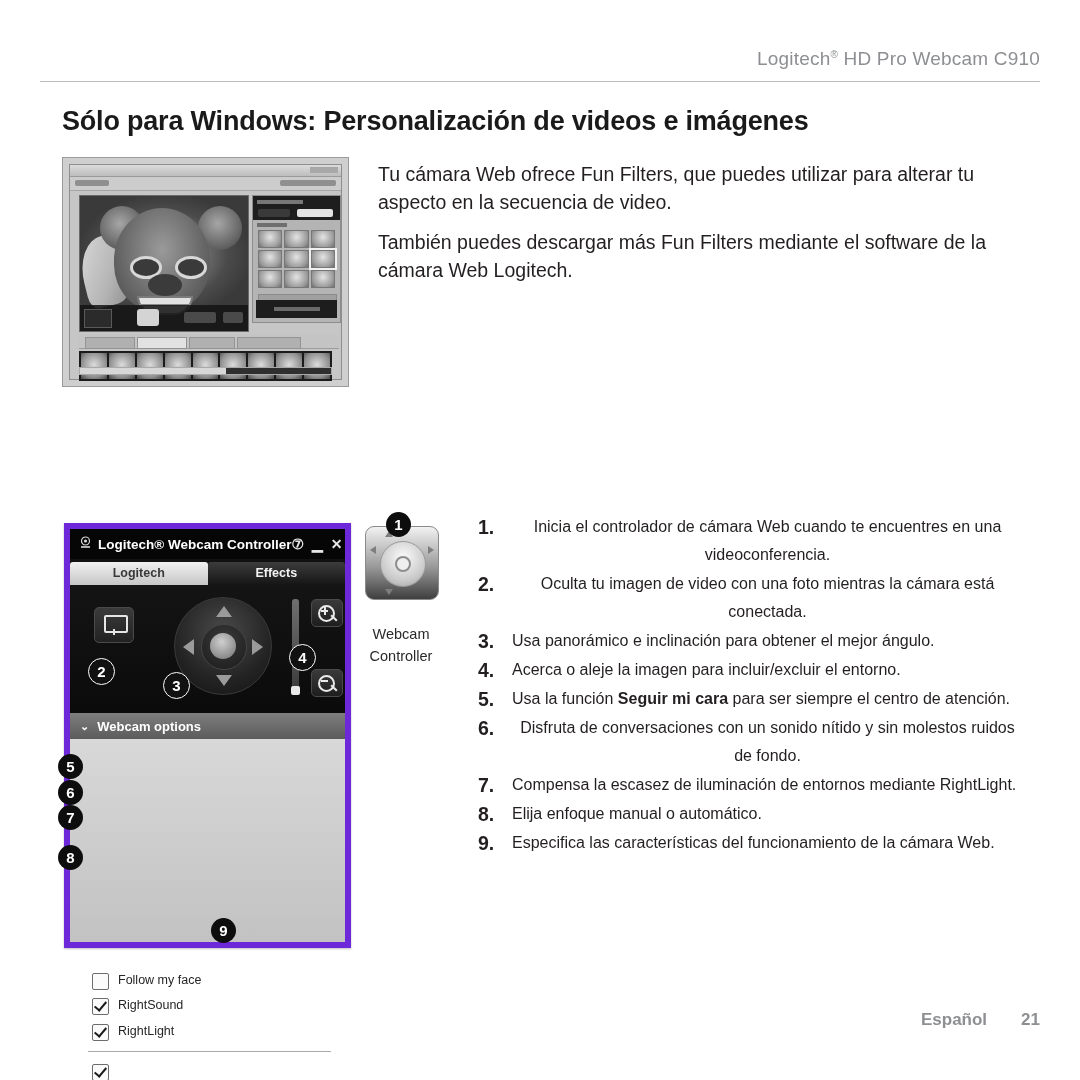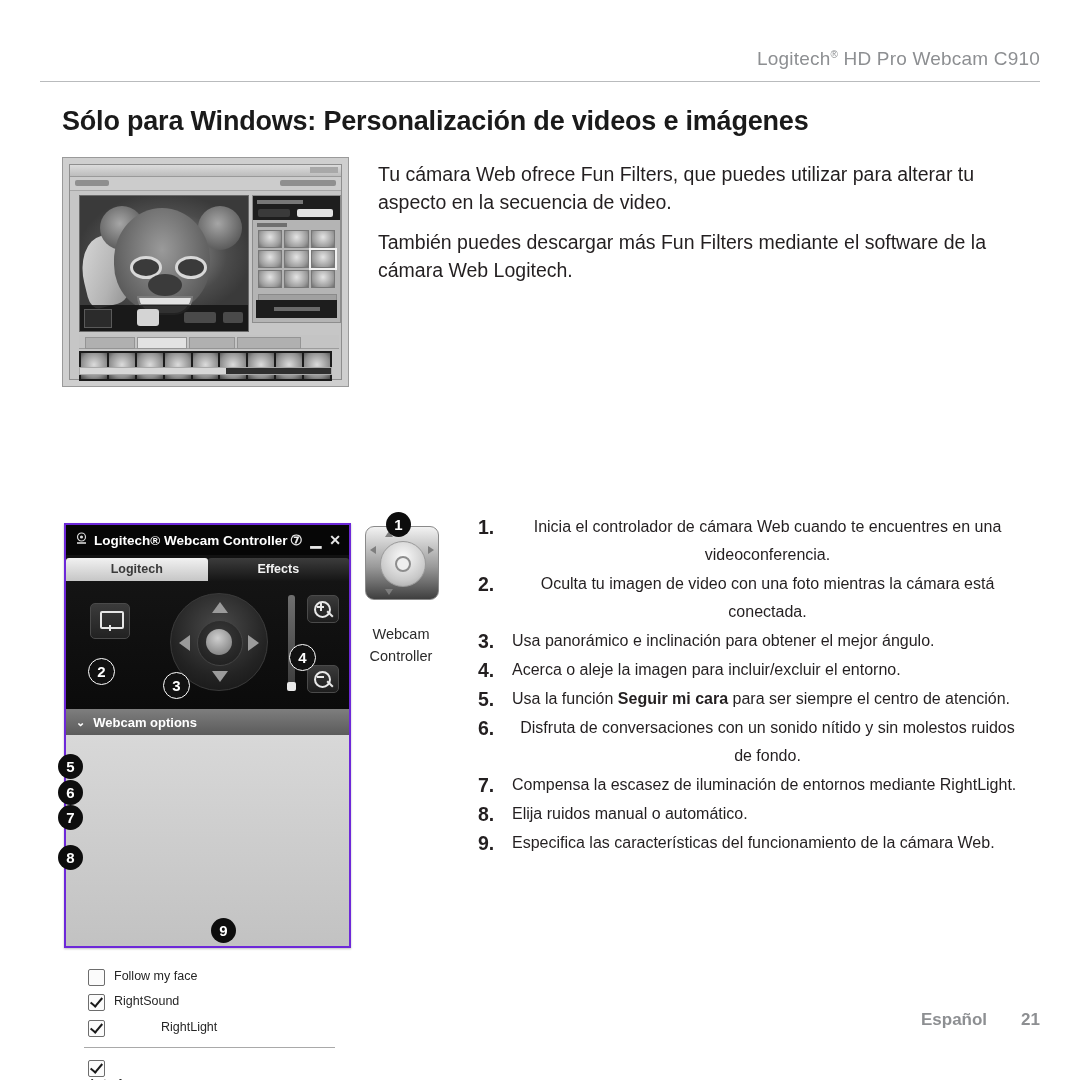--- a/index.html
+++ b/index.html
@@ -102,21 +102,21 @@
   
   .steps{position:absolute;left:478px;top:513px;width:545px;}
   .step{display:flex;margin-bottom:1px;}
   .step .num{width:34px;flex:0 0 34px;font-size:19.5px;font-weight:bold;line-height:28px;}
   .step .txt{font-size:16px;line-height:28px;text-align:center;}
   .step .txt b{font-weight:bold;}
 
   
   .wc{
     position:absolute;left:64px;top:523px;width:287px;height:425px;
-    background:#cfcfcf;border:2px solid #6d28d9;box-sizing:border-box;
+    background:#cfcfcf;border:6px solid #6d28d9;box-sizing:border-box;
     box-shadow:0 1px 2px rgba(0,0,0,.25);
   }
   .wc-title{
     position:absolute;left:0;top:0;right:0;height:30px;
     background:#060606;color:#ffffff;
     font-size:13.5px;font-weight:bold;
     display:flex;align-items:center;
   }
   .wc-title .cam{margin-left:9px;margin-right:6px;display:inline-block;}
   .wc-title .t{flex:1;white-space:nowrap;}
@@ -175,21 +175,21 @@
     width:15px;height:15px;background:#fbfbfb;border:1px solid #6d6d6d;border-radius:2px;
     position:relative;margin-right:9px;flex:0 0 15px;
   }
   .chk .box.on:after{
     content:"";position:absolute;left:4px;top:0px;width:5px;height:10px;
     border:solid #1a1a1a;border-width:0 2px 2px 0;transform:rotate(40deg);
   }
   .chk .lb{font-size:12.5px;color:#262626;white-space:nowrap;}
   #chk5{top:234px;}
   #chk6{top:259px;}
-  #chk7{top:285px;gap:47px;}
+  #chk7{top:285px;}
   #chk8{top:325px;flex-direction:column;}
   .opt-sep{position:absolute;left:18px;right:14px;top:312px;height:1px;background:#a9a9a9;}
 
   
   .deskicon{position:absolute;left:365px;top:526px;width:72px;height:72px;border-radius:9px;
     background:linear-gradient(#f2f2f2,#9a9a9a 55%,#3f3f3f);border:1px solid #8a8a8a;}
   .deskicon .pad{position:absolute;left:14px;top:14px;width:44px;height:44px;border-radius:50%;
     background:radial-gradient(circle at 50% 35%,#fbfbfb,#c9c9c9 65%,#9c9c9c);border:1px solid #9a9a9a;}
   .deskicon .pad .c{position:absolute;left:14px;top:14px;width:16px;height:16px;border-radius:50%;background:#efefef;border:2px solid #8d8d8d;box-sizing:border-box;}
   .deskicon .pa{position:absolute;width:0;height:0;}
@@ -439,21 +439,21 @@
       <div class="step">
         <div class="num">6.</div>
         <div class="txt">Disfruta de conversaciones con un sonido nítido y sin molestos ruidos de fondo.</div>
       </div>
       <div class="step">
         <div class="num">7.</div>
         <div class="txt">Compensa la escasez de iluminación de entornos mediante RightLight.</div>
       </div>
       <div class="step">
         <div class="num">8.</div>
-        <div class="txt">Elija ruidos manual o automático.</div>
+        <div class="txt">Elija enfoque manual o automático.</div>
       </div>
       <div class="step">
         <div class="num">9.</div>
         <div class="txt">Especifica las características del funcionamiento de la cámara Web.</div>
       </div>
     </div>
 
   <div class="footer">
     <span class="lang">Español</span><span>21</span>
   </div>

